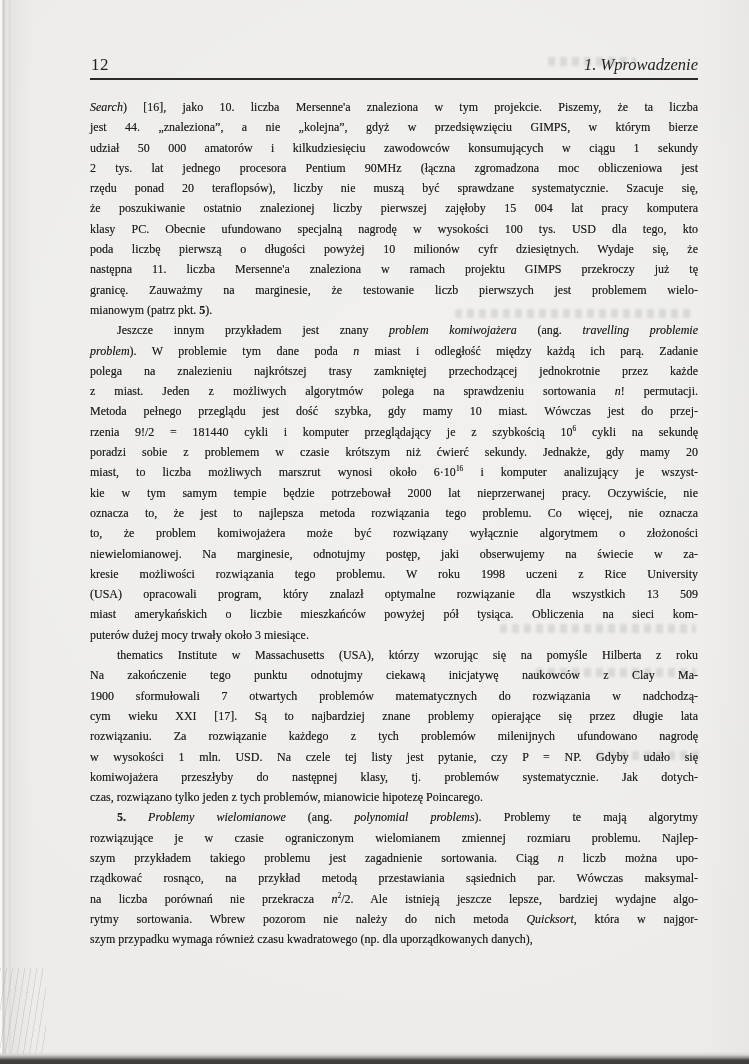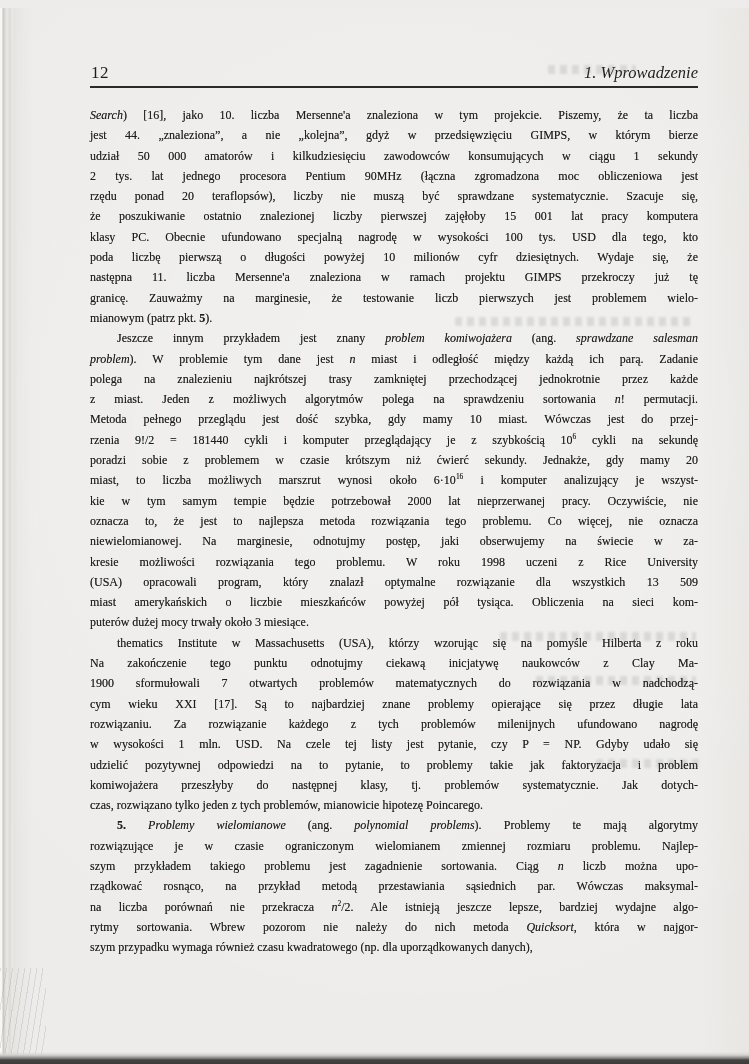--- a/index.html
+++ b/index.html
@@ -13,21 +13,20 @@
   body{
     width:749px;height:1064px;position:relative;overflow:hidden;
     background:var(--paper);
     font-family:"Liberation Serif", serif;
   }
   .page{
     position:absolute;inset:0;
     background:
       radial-gradient(130% 100% at 55% 40%, rgba(255,255,255,.25) 0%, rgba(255,255,255,0) 60%),
       linear-gradient(90deg, var(--paper-edge) 0px, var(--paper) 34px, var(--paper) 700px, #e7e6e3 749px);
-    margin-top: 8px;
   }
   
   .left-edge{
     position:absolute;left:0;top:0;bottom:0;width:17px;
     background:
       linear-gradient(90deg,
         #f7f7f6 0px,#f7f7f6 2px,
         #c6c5c2 3px,#dddcd9 5px,
         #e9e8e5 7px,#dcdbd8 10px,
         #e9e8e5 12px,#e5e4e1 14px,
@@ -98,52 +97,52 @@
   <div class="bleed b4"></div>
   <div class="bleed b5"></div>
 
   <div class="body-text" id="body-text">
       <div class="para">
         <div class="line"><span class="it">Search</span><span>) [16], jako 10. liczba Mersenne'a znaleziona w tym projekcie. Piszemy, że ta liczba</span></div>
         <div class="line"><span>jest 44. „znaleziona”, a nie „kolejna”, gdyż w przedsięwzięciu GIMPS, w którym bierze</span></div>
         <div class="line"><span>udział 50 000 amatorów i kilkudziesięciu zawodowców konsumujących w ciągu 1 sekundy</span></div>
         <div class="line"><span>2 tys. lat jednego procesora Pentium 90MHz (łączna zgromadzona moc obliczeniowa jest</span></div>
         <div class="line"><span>rzędu ponad 20 teraflopsów), liczby nie muszą być sprawdzane systematycznie. Szacuje się,</span></div>
-        <div class="line"><span>że poszukiwanie ostatnio znalezionej liczby pierwszej zajęłoby 15 001 lat pracy komputera</span></div>
+        <div class="line"><span>że poszukiwanie ostatnio znalezionej liczby pierwszej zajęłoby 15 004 lat pracy komputera</span></div>
         <div class="line"><span>klasy PC. Obecnie ufundowano specjalną nagrodę w wysokości 100 tys. USD dla tego, kto</span></div>
         <div class="line"><span>poda liczbę pierwszą o długości powyżej 10 milionów cyfr dziesiętnych. Wydaje się, że</span></div>
         <div class="line"><span>następna 11. liczba Mersenne'a znaleziona w ramach projektu GIMPS przekroczy już tę</span></div>
         <div class="line"><span>granicę. Zauważmy na marginesie, że testowanie liczb pierwszych jest problemem wielo-</span></div>
         <div class="line last"><span>mianowym (patrz pkt. </span><span class="bd">5</span><span>).</span></div>
       </div>
       <div class="para indent">
-        <div class="line"><span>Jeszcze innym przykładem jest znany </span><span class="it">problem komiwojażera</span><span> (ang. </span><span class="it">sprawdzane salesman</span></div>
-        <div class="line"><span class="it">problem</span><span>). W problemie tym dane jest </span><span class="it">n</span><span> miast i odległość między każdą ich parą. Zadanie</span></div>
+        <div class="line"><span>Jeszcze innym przykładem jest znany </span><span class="it">problem komiwojażera</span><span> (ang. </span><span class="it">travelling problemie</span></div>
+        <div class="line"><span class="it">problem</span><span>). W problemie tym dane poda </span><span class="it">n</span><span> miast i odległość między każdą ich parą. Zadanie</span></div>
         <div class="line"><span>polega na znalezieniu najkrótszej trasy zamkniętej przechodzącej jednokrotnie przez każde</span></div>
         <div class="line"><span>z miast. Jeden z możliwych algorytmów polega na sprawdzeniu sortowania </span><span class="it">n</span><span>! permutacji.</span></div>
         <div class="line"><span>Metoda pełnego przeglądu jest dość szybka, gdy mamy 10 miast. Wówczas jest do przej-</span></div>
         <div class="line"><span>rzenia 9!/2 = 181440 cykli i komputer przeglądający je z szybkością 10</span><span class="sup">6</span><span> cykli na sekundę</span></div>
         <div class="line"><span>poradzi sobie z problemem w czasie krótszym niż ćwierć sekundy. Jednakże, gdy mamy 20</span></div>
         <div class="line"><span>miast, to liczba możliwych marszrut wynosi około 6·10</span><span class="sup">16</span><span> i komputer analizujący je wszyst-</span></div>
         <div class="line"><span>kie w tym samym tempie będzie potrzebował 2000 lat nieprzerwanej pracy. Oczywiście, nie</span></div>
         <div class="line"><span>oznacza to, że jest to najlepsza metoda rozwiązania tego problemu. Co więcej, nie oznacza</span></div>
+        <div class="line"><span>to, że problem komiwojażera może być rozwiązany wyłącznie algorytmem o złożoności</span></div>
         <div class="line"><span>niewielomianowej. Na marginesie, odnotujmy postęp, jaki obserwujemy na świecie w za-</span></div>
         <div class="line"><span>kresie możliwości rozwiązania tego problemu. W roku 1998 uczeni z Rice University</span></div>
         <div class="line"><span>(USA) opracowali program, który znalazł optymalne rozwiązanie dla wszystkich 13 509</span></div>
         <div class="line"><span>miast amerykańskich o liczbie mieszkańców powyżej pół tysiąca. Obliczenia na sieci kom-</span></div>
         <div class="line last"><span>puterów dużej mocy trwały około 3 miesiące.</span></div>
       </div>
       <div class="para indent">
         <div class="line"><span>thematics Institute w Massachusetts (USA), którzy wzorując się na pomyśle Hilberta z roku</span></div>
         <div class="line"><span>Na zakończenie tego punktu odnotujmy ciekawą inicjatywę naukowców z Clay Ma-</span></div>
         <div class="line"><span>1900 sformułowali 7 otwartych problemów matematycznych do rozwiązania w nadchodzą-</span></div>
         <div class="line"><span>cym wieku XXI [17]. Są to najbardziej znane problemy opierające się przez długie lata</span></div>
         <div class="line"><span>rozwiązaniu. Za rozwiązanie każdego z tych problemów milenijnych ufundowano nagrodę</span></div>
         <div class="line"><span>w wysokości 1 mln. USD. Na czele tej listy jest pytanie, czy P = NP. Gdyby udało się</span></div>
-        <div class="line"><span>udzielić pozytywnej odpowiedzi na to pytanie, to problemy takie jak faktoryzacja i problem</span></div>
         <div class="line"><span>komiwojażera przeszłyby do następnej klasy, tj. problemów systematycznie. Jak dotych-</span></div>
         <div class="line last"><span>czas, rozwiązano tylko jeden z tych problemów, mianowicie hipotezę Poincarego.</span></div>
       </div>
       <div class="para indent">
         <div class="line"><span class="bd">5.</span><span class="it"> Problemy wielomianowe</span><span> (ang. </span><span class="it">polynomial problems</span><span>). Problemy te mają algorytmy</span></div>
         <div class="line"><span>rozwiązujące je w czasie ograniczonym wielomianem zmiennej rozmiaru problemu. Najlep-</span></div>
         <div class="line"><span>szym przykładem takiego problemu jest zagadnienie sortowania. Ciąg </span><span class="it">n</span><span> liczb można upo-</span></div>
         <div class="line"><span>rządkować rosnąco, na przykład metodą przestawiania sąsiednich par. Wówczas maksymal-</span></div>
         <div class="line"><span>na liczba porównań nie przekracza </span><span class="it">n</span><span class="sup">2</span><span>/2. Ale istnieją jeszcze lepsze, bardziej wydajne algo-</span></div>
         <div class="line"><span>rytmy sortowania. Wbrew pozorom nie należy do nich metoda </span><span class="it">Quicksort</span><span>, która w najgor-</span></div>

